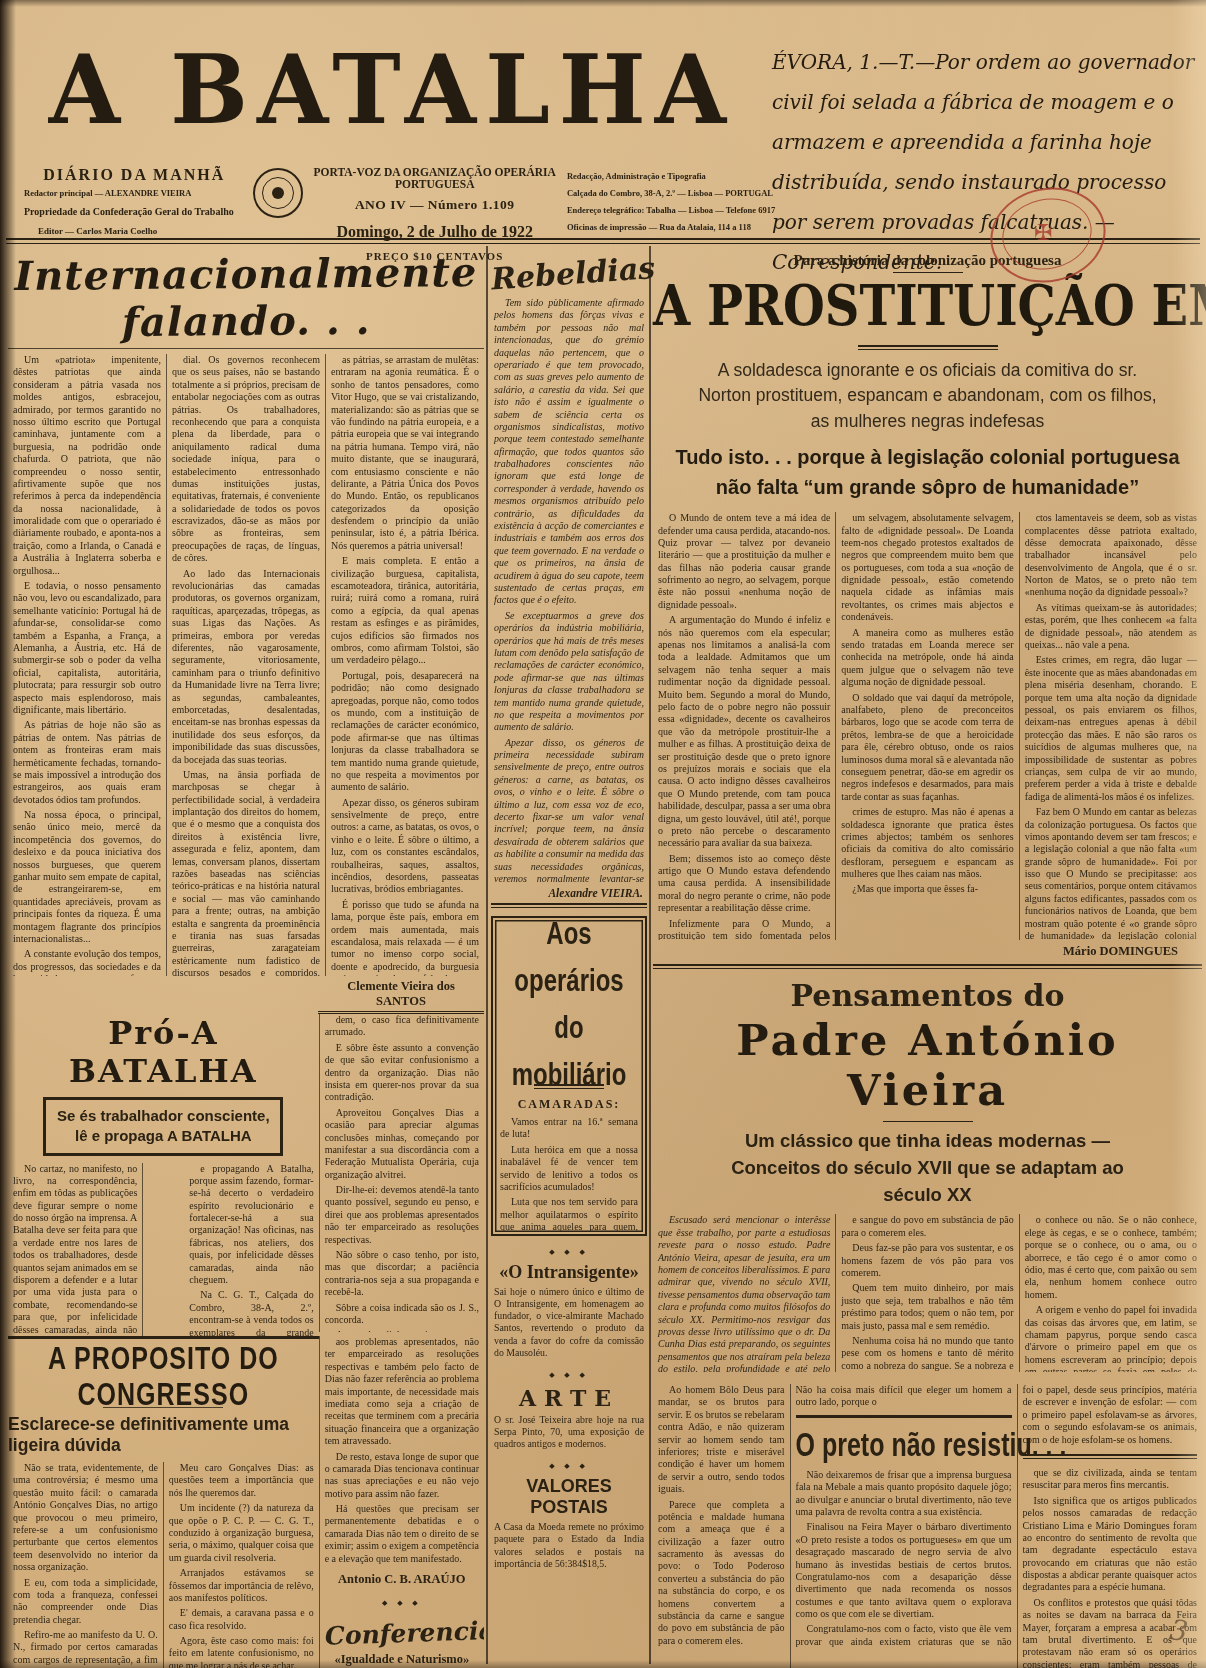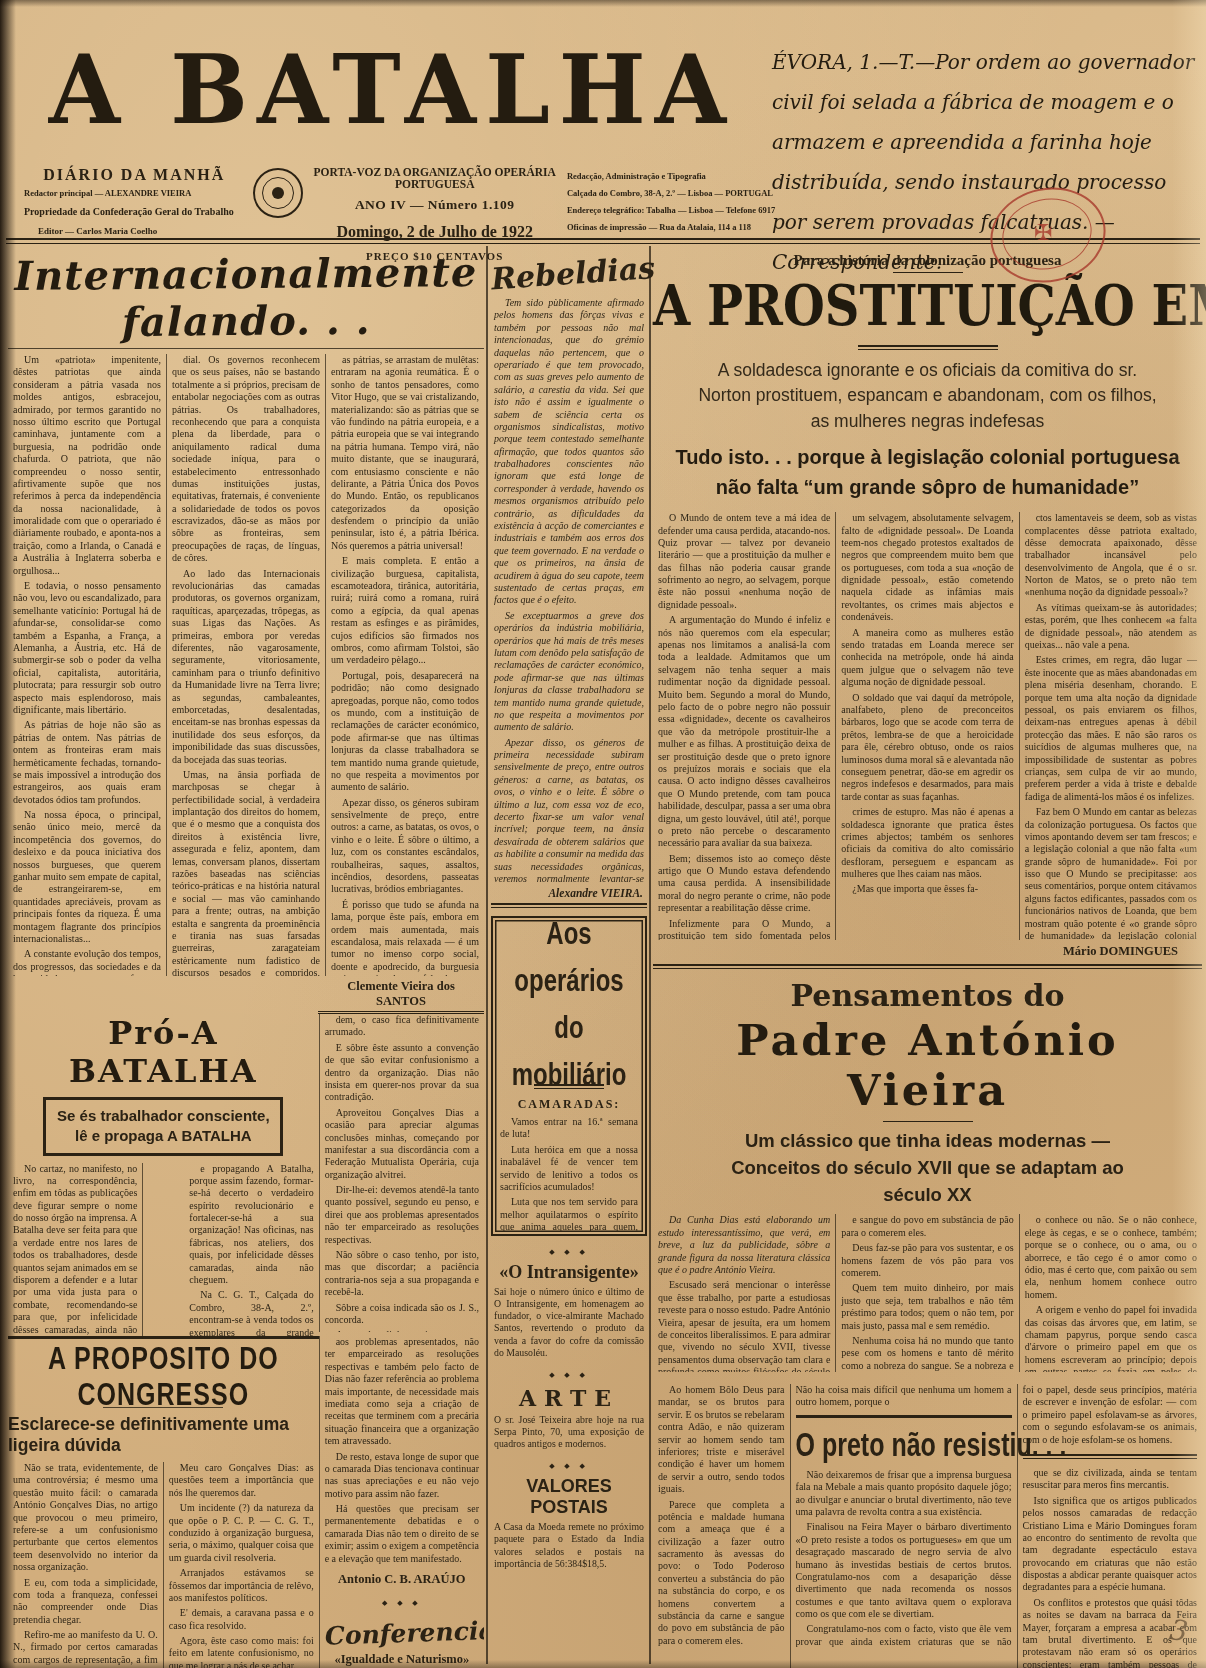--- a/index.html
+++ b/index.html
@@ -393,21 +393,20 @@
     <div class="hr2"></div>
   </section>
 
   <section class="vieira">
     <div class="vi-kick">Pensamentos do</div>
     <h2>Padre António Vieira</h2>
     <div class="vi-rule"></div>
     <div class="vi-deck">Um clássico que tinha ideas modernas — Conceitos do século XVII que se adaptam ao século XX</div>
     <div class="cols">
       <div class="coltext c1">
-          <p>Da Cunha Dias está elaborando um estudo interessantíssimo, que verá, em breve, a luz da publicidade, sôbre a grande figura da nossa literatura clássica que é o padre António Vieira.</p>
           <p>Escusado será mencionar o interêsse que êsse trabalho, por parte a estudiosas reveste para o nosso estudo. Padre António Vieira, apesar de jesuíta, era um homem de conceitos liberalíssimos. E para admirar que, vivendo no século XVII, tivesse pensamentos duma observação tam clara e profunda como muitos filósofos do século XX. Permitimo-nos resvigar das provas desse livro utilíssimo que o dr. Da Cunha Dias está preparando, os seguintes pensamentos que nos atraíram pela beleza do estilo, pela profundidade e até pelo arrôjo das concepções:</p>
         </div>
       <div class="coltext">
           <p>e sangue do povo em substância de pão para o comerem eles.</p>
           <p>Deus faz-se pão para vos sustentar, e os homens fazem de vós pão para vos comerem.</p>
           <p>Quem tem muito dinheiro, por mais justo que seja, tem trabalhos e não têm préstimo para todos; quem o não tem, por mais justo, passa mal e sem remédio.</p>
           <p>Nenhuma coisa há no mundo que tanto pese com os homens e tanto dê mérito como a nobreza do sangue. Se a nobreza e a graça, se as manchas do sangue e as manchas da consciência andaram na mesma reputação, estivera reformado o mundo.</p>
         </div>
       <div class="coltext">
           <p>o conhece ou não. Se o não conhece, elege às cegas, e se o conhece, também; porque se o conhece, ou o ama, ou o aborrece, e tão cego é o amor como o ódio, mas é certo que, com paixão ou sem ela, nenhum homem conhece outro homem.</p>
@@ -415,21 +414,21 @@
         </div>
     </div>
   </section>
 
   <section class="br">
     <div class="br-a coltext">
         <p>Ao homem Bôlo Deus para mandar, se os brutos para servir. E os brutos se rebelaram contra Adão, e não quizeram servir ao homem sendo tam inferiores; triste e miserável condição é haver um homem de servir a outro, sendo todos iguais.</p>
         <p>Parece que completa a potência e maldade humana com a ameaça que é a civilização a fazer outro sacramento às avessas do povo: o Todo Poderoso converteu a substância do pão na substância do corpo, e os homens convertem a substância da carne e sangue do povo em substância de pão para o comerem eles.</p>
       </div>
     <div class="br-b">
-      <p class="coltext" style="margin:0;">Não ha coisa mais difícil que nenhuma um homem a outro homem, porque o</p>
+      <p class="coltext" style="margin:0;">Não ha coisa mais difícil que eleger um homem a outro lado, porque o</p>
       <div class="hr3"></div>
       <div class="preto-title">O preto não resistiu. . .</div>
       <div class="coltext" style="height:180px;">
           <p>Não deixaremos de frisar que a imprensa burguesa fala na Mebale a mais quanto propósito daquele jôgo; ao divulgar e anunciar o brutal divertimento, não teve uma palavra de revolta contra a sua existência.</p>
           <p>Finalisou na Feira Mayer o bárbaro divertimento «O preto resiste a todos os portugueses» em que um desagraçado mascarado de negro servia de alvo humano às investidas bestiais de certos brutos. Congratulamo-nos com a desaparição dêsse divertimento que nada recomenda os nossos costumes e que tanto aviltava quem o explorava como os que com ele se divertiam.</p>
           <p>Congratulamo-nos com o facto, visto que êle vem provar que ainda existem criaturas que se não conformam com certos espectáculos que, sôbre serem brutais, são profundamente aviltantes para a dignidade humana.</p>
         </div>
     </div>
     <div class="br-c">
       <p class="coltext" style="margin:0;">foi o papel, desde seus princípios, matéria de escrever e invenção de esfolar: — com o primeiro papel esfolavam-se as árvores, com o segundo esfolavam-se os animais, com o de hoje esfolam-se os homens.</p>

